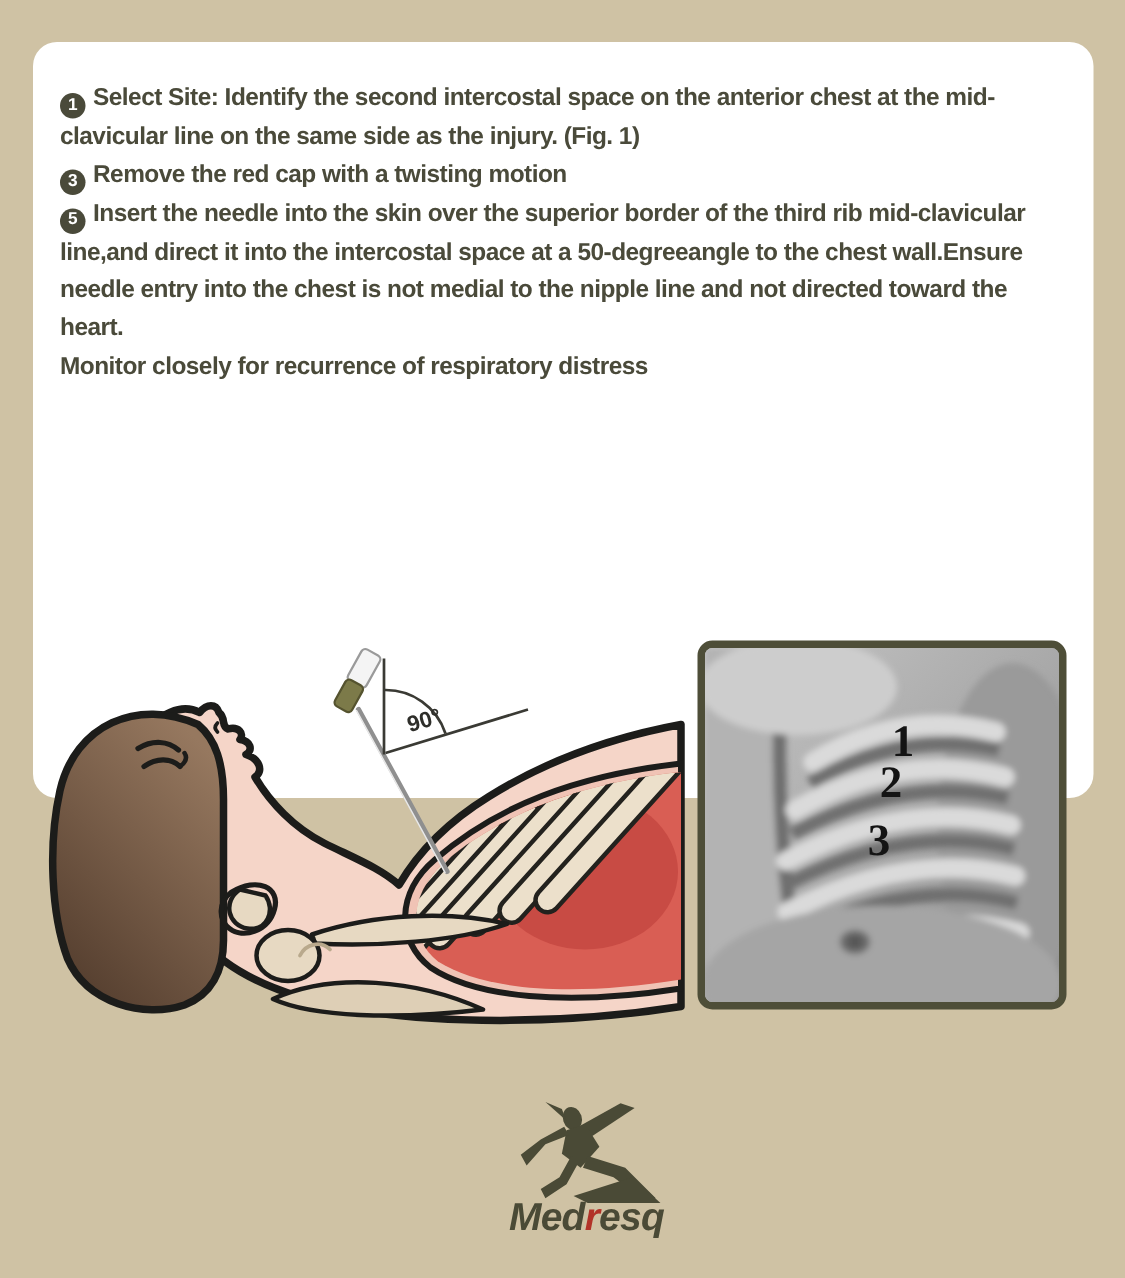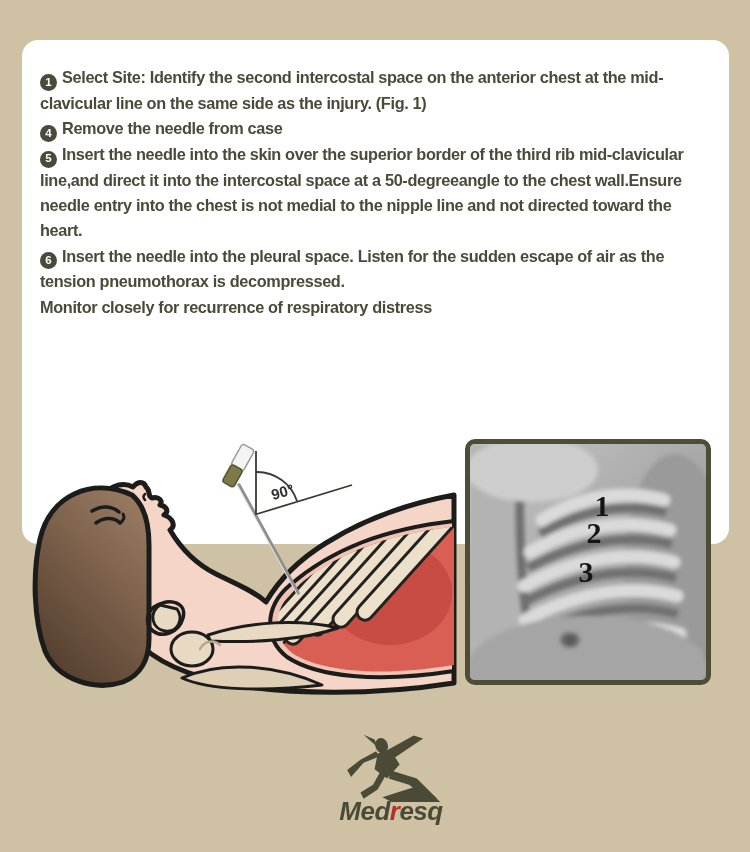--- a/index.html
+++ b/index.html
@@ -3,21 +3,21 @@
 <meta charset="utf-8">
 <style>
   html,body{margin:0;padding:0;}
   body{
     width:750px;height:852px;position:relative;overflow:hidden;
     background:var(--page_bg);
     font-family:"Liberation Sans",sans-serif;
   }
   .card{
     position:absolute;left:22px;top:28px;width:707px;height:504px;
-    background:var(--card_bg);border-radius:16px;box-sizing:border-box;margin-top:12px;
+    background:var(--card_bg);border-radius:16px;box-sizing:border-box;
   }
   .steps{padding:25px 14px 0 18px;}
   .step,.note{
     margin:0;color:var(--text_color);
     font-size:16.3px;line-height:25.4px;font-weight:700;letter-spacing:-0.35px;
   }
   .badge{
     display:inline-flex;width:17px;height:17px;border-radius:50%;
     background:var(--badge_bg);color:var(--badge_fg);
     font-size:11.5px;font-weight:700;letter-spacing:0;
@@ -42,23 +42,22 @@
   }
   .logo-text .red{color:var(--accent_red);}
 </style>
 </head>
 <body>
 
 <div class="card">
 
   <div class="steps">
     <p class="step"><span class="badge">1</span><span>Select Site: Identify the second intercostal space on the anterior chest at the mid-clavicular line on the same side as the injury. (Fig. 1)</span></p>
-    <p class="step"><span class="badge">4</span><span>Remove the needle from case</span></p>
+    <p class="step"><span class="badge">3</span><span>Remove the red cap with a twisting motion</span></p>
     <p class="step"><span class="badge">5</span><span>Insert the needle into the skin over the superior border of the third rib mid-clavicular line,and direct it into the intercostal space at a 50-degreeangle to the chest wall.Ensure needle entry into the chest is not medial to the nipple line and not directed toward the heart.</span></p>
-    <p class="step"><span class="badge">6</span><span>Insert the needle into the pleural space. Listen for the sudden escape of air as the tension pneumothorax is decompressed.</span></p>
     <p class="note">Monitor closely for recurrence of respiratory distress</p>
   </div>
 
   <svg class="illustration" width="430" height="262" viewBox="0 0 430 262">
     <defs>
       <linearGradient id="hairg" x1="0.7" y1="0" x2="0.1" y2="1">
         <stop offset="0" stop-color="var(--hair_light)"></stop>
         <stop offset="1" stop-color="var(--hair_dark)"></stop>
       </linearGradient>
       <clipPath id="cutclip">

